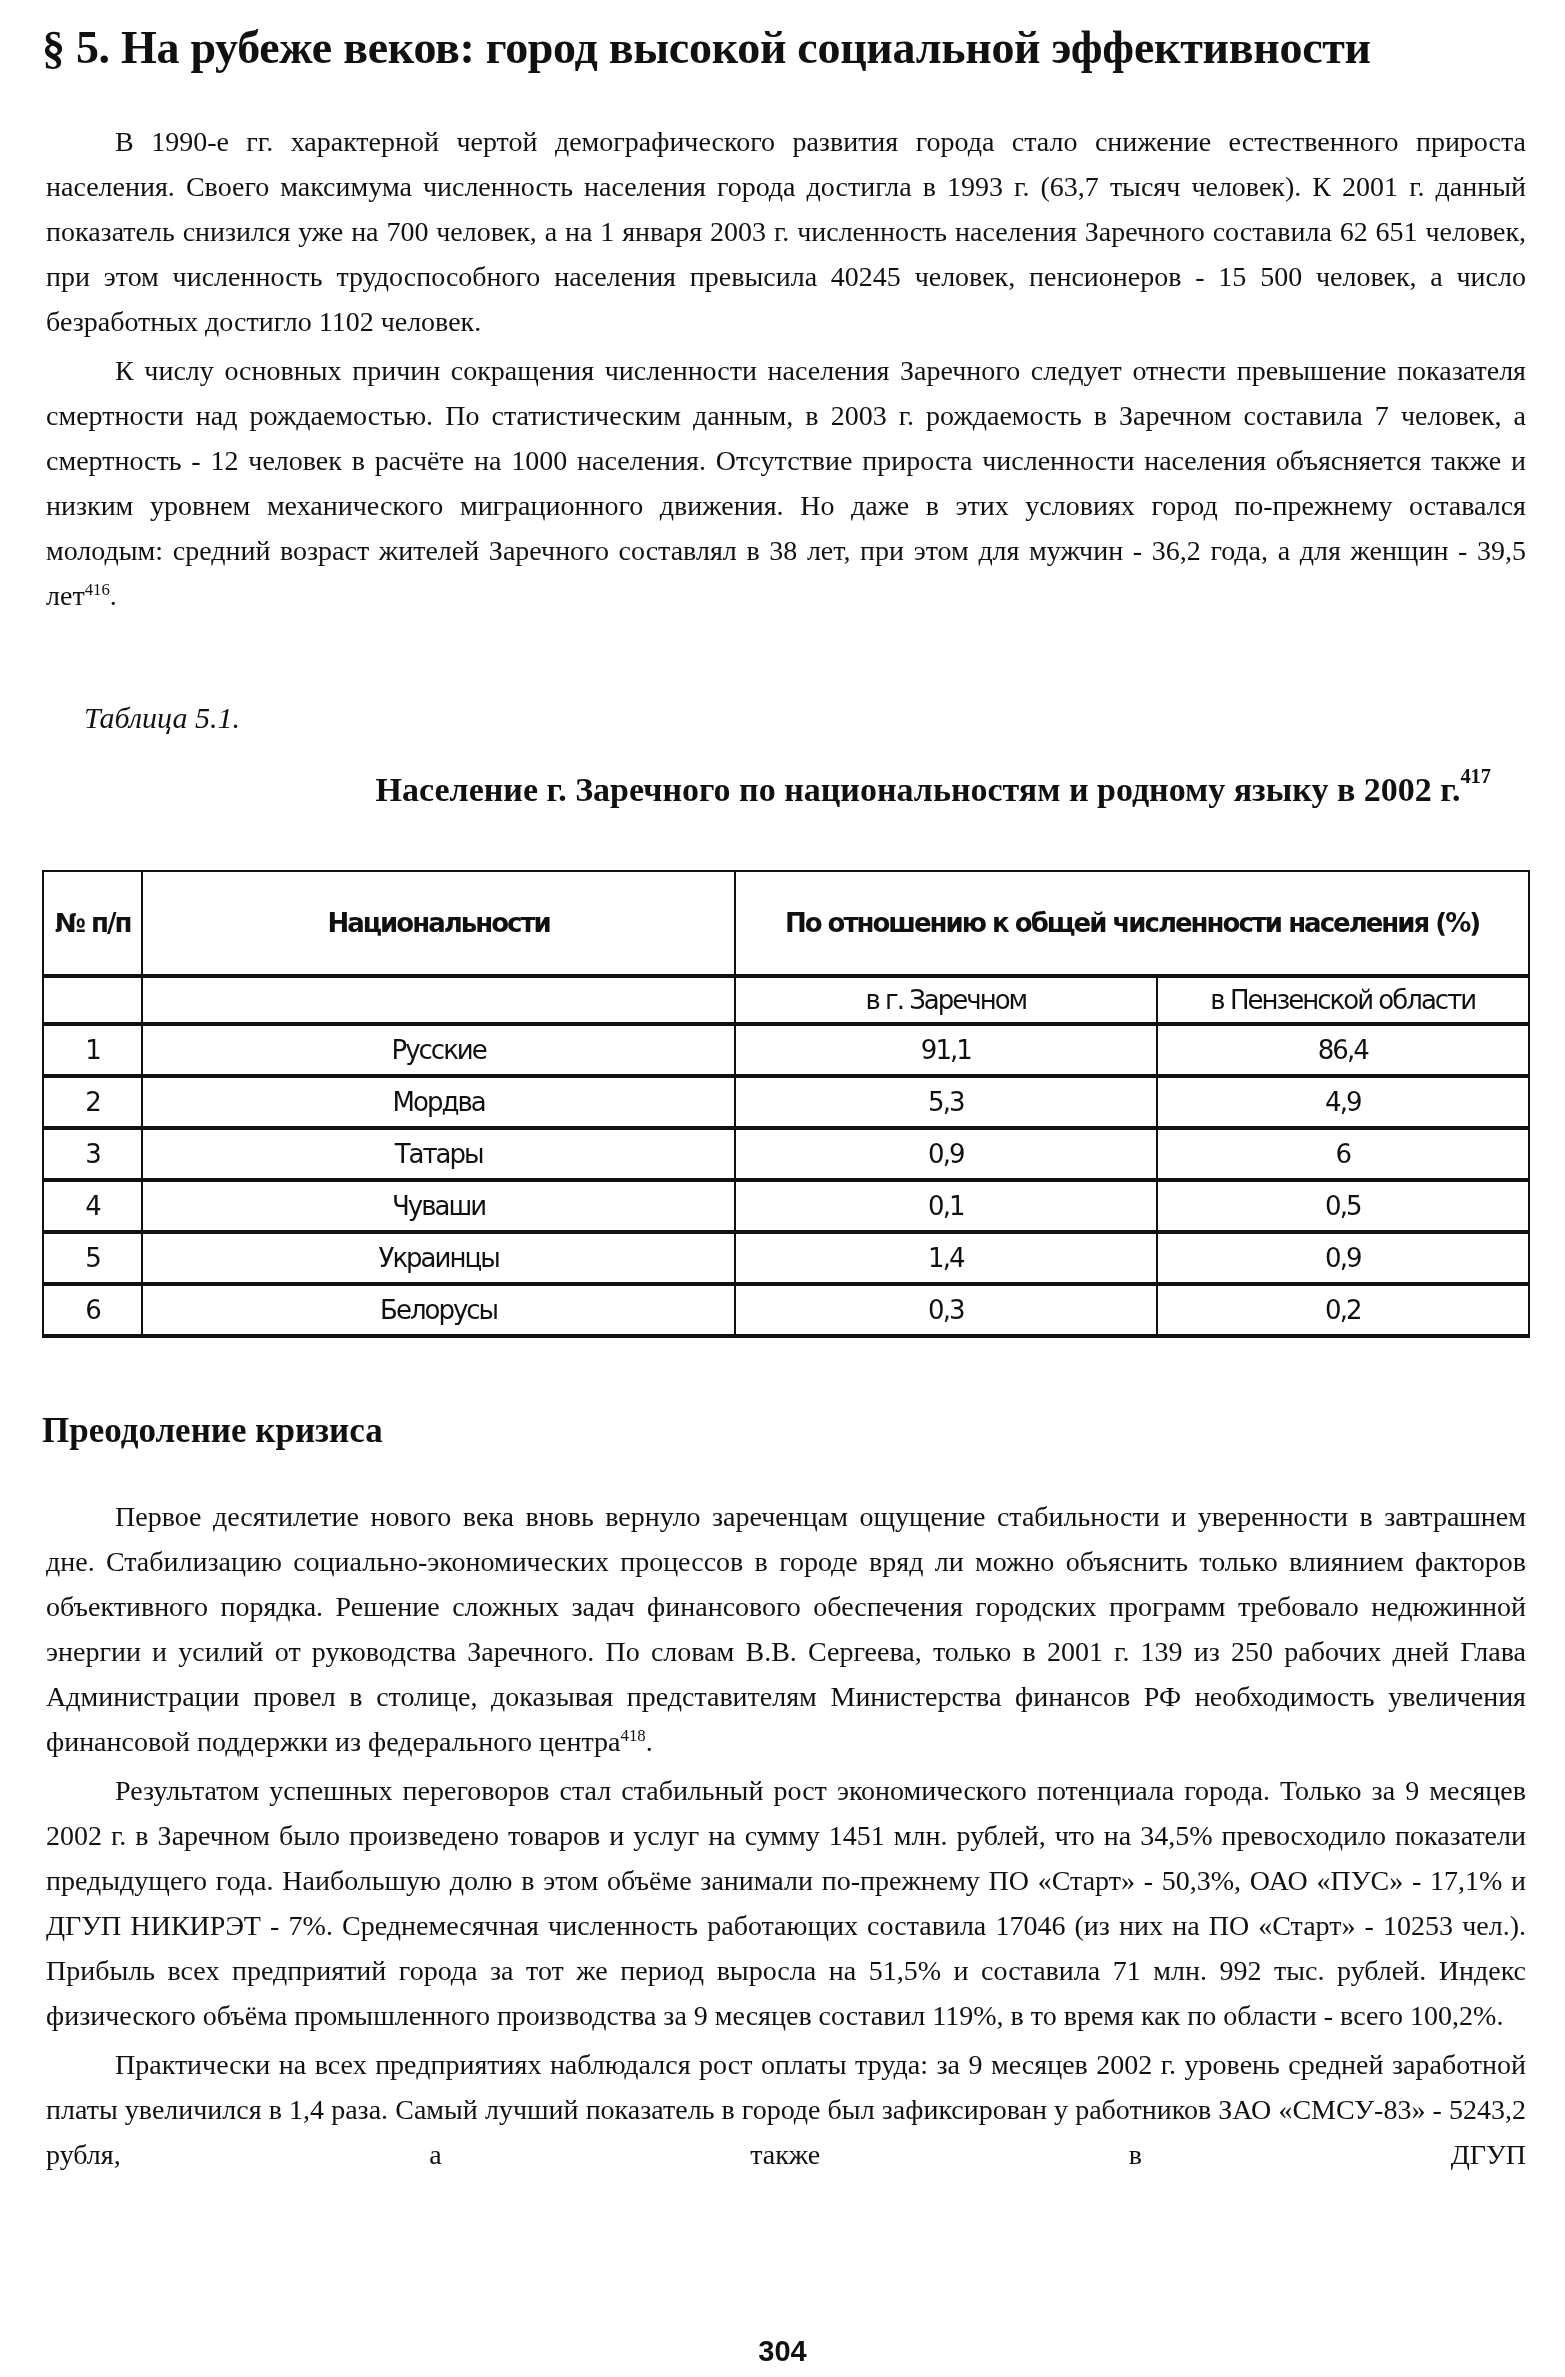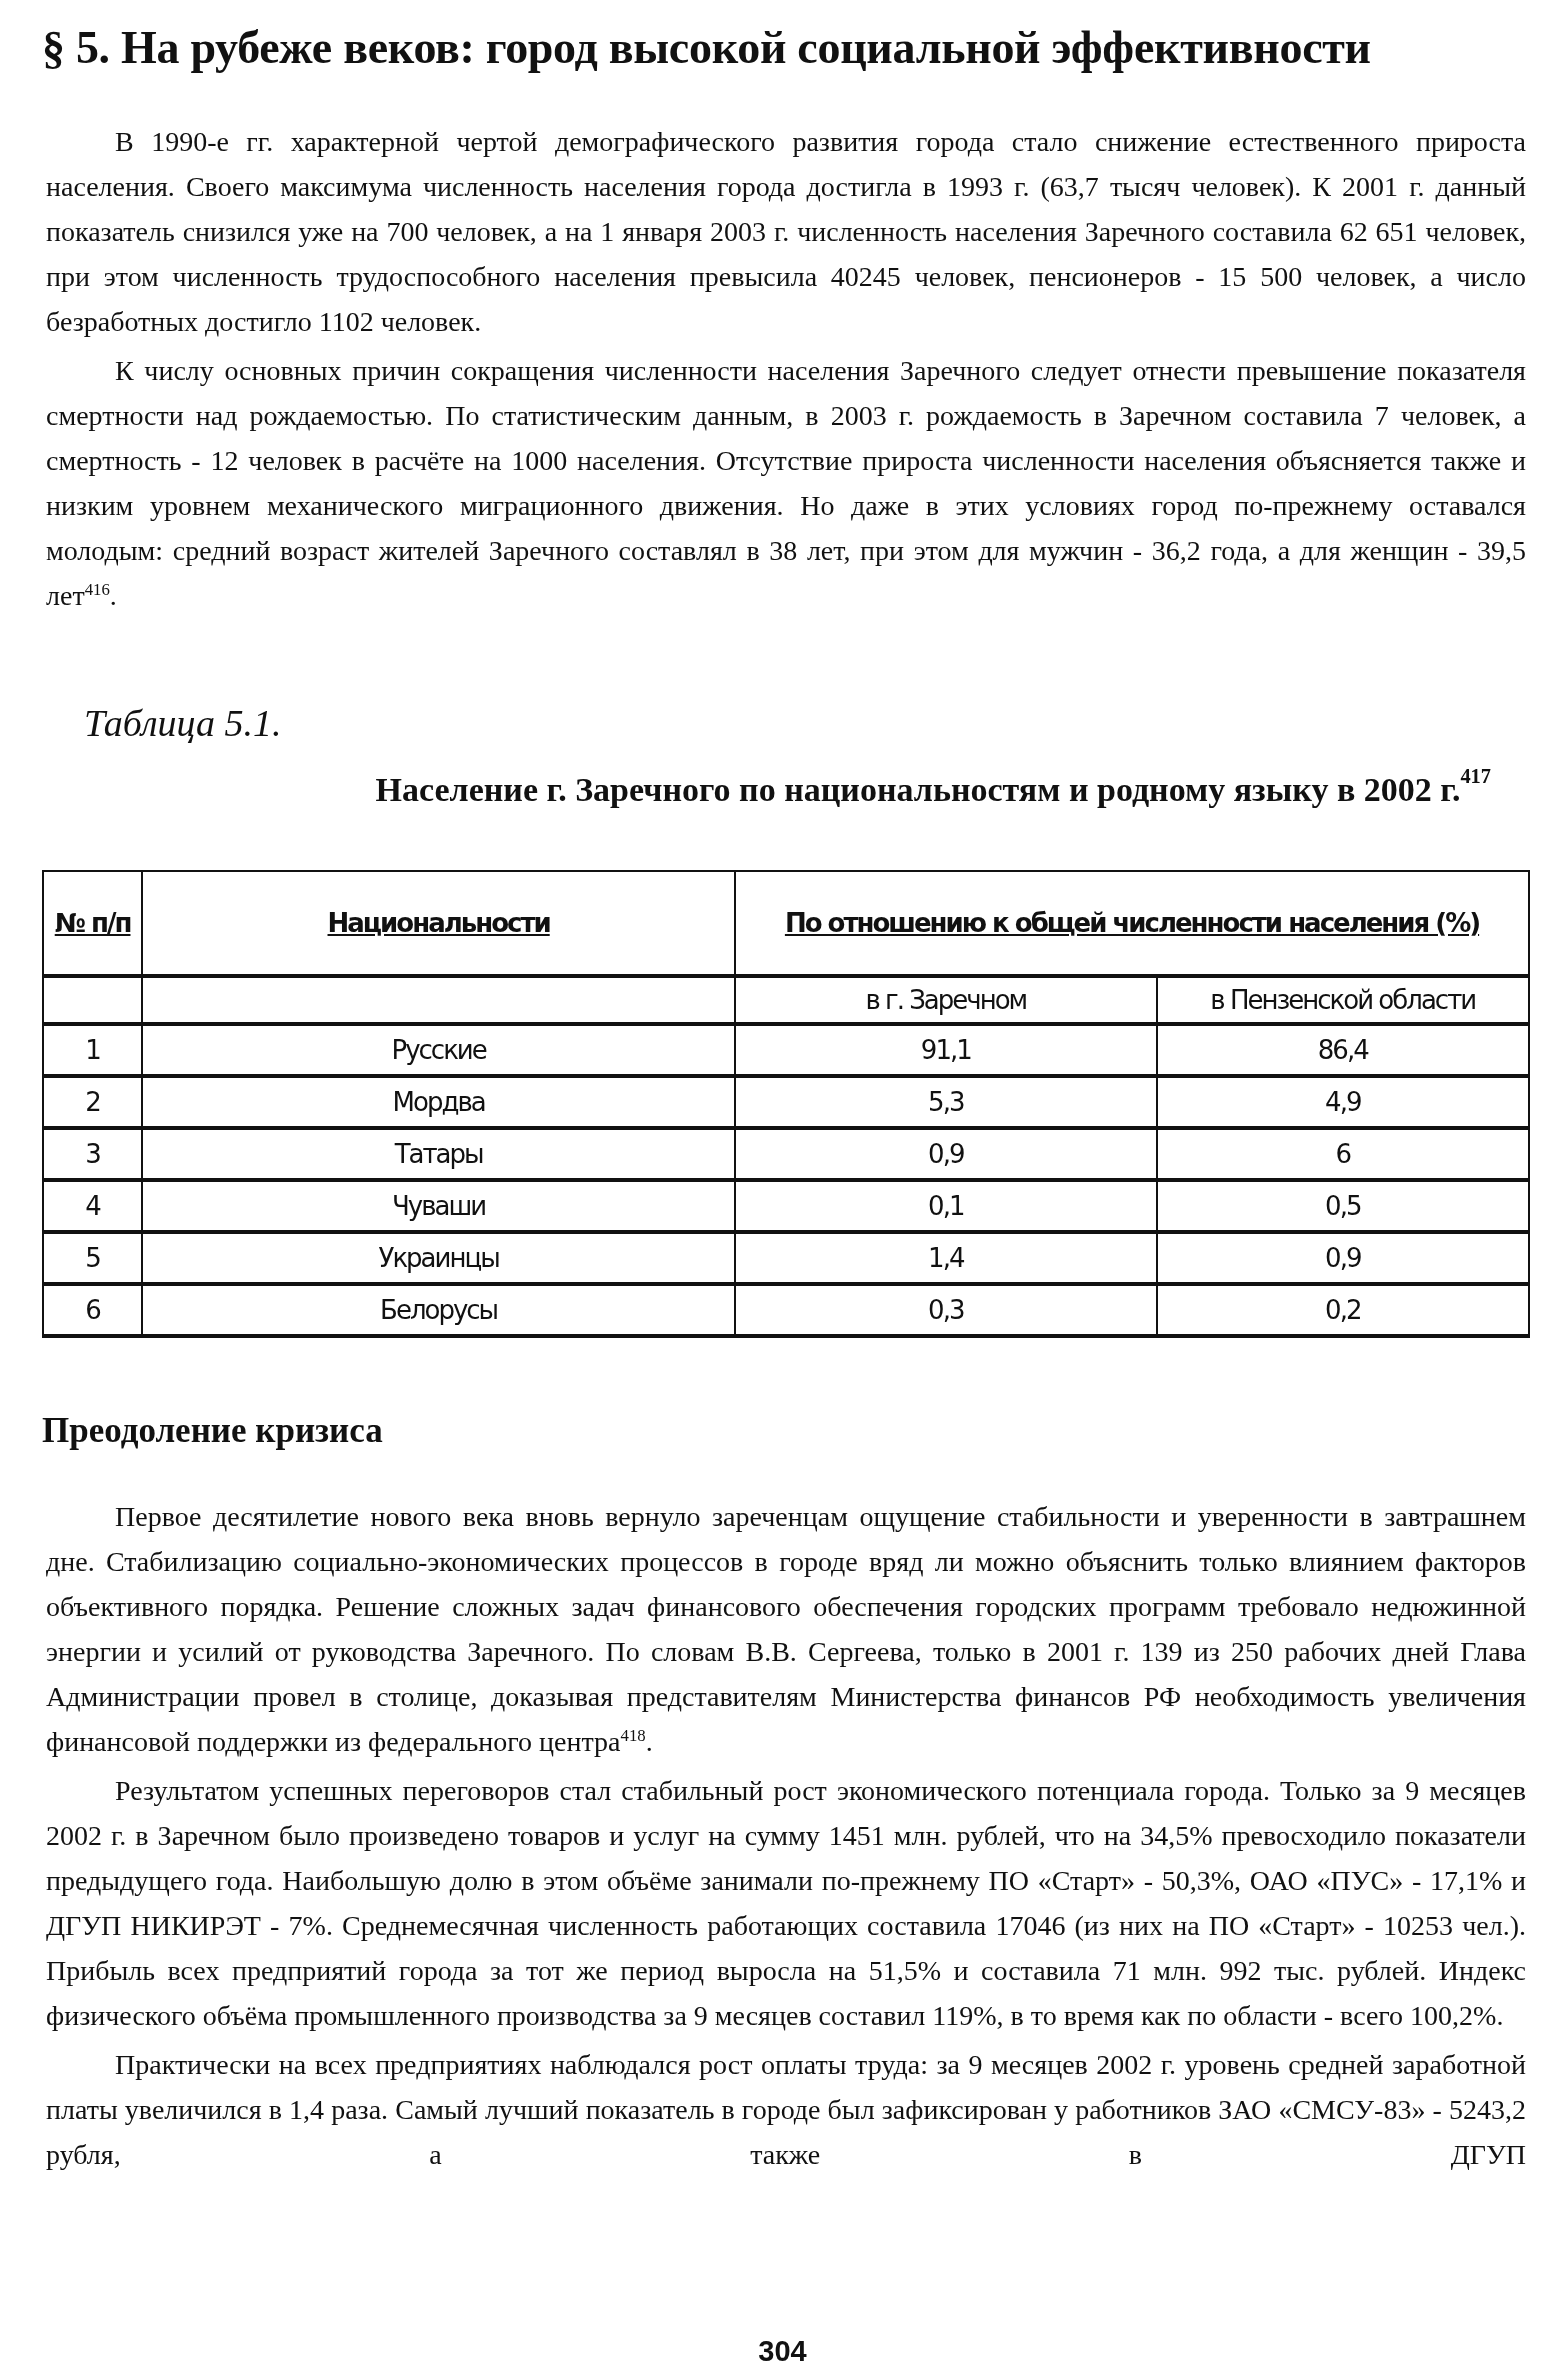--- a/index.html
+++ b/index.html
@@ -2,28 +2,28 @@
 <html style="font-size:10.4px"><head>
 <meta charset="utf-8">
 <style>
   html, body { margin: 0; padding: 0; background: #ffffff; }
   body { width: 1565px; height: 2377px; position: relative; overflow: hidden; color: #111; }
   .page { position: absolute; left: 42px; top: 0; width: 1488px; font-family: "Liberation Serif", "DejaVu Serif", serif; }
   .title { position: absolute; top: 18px; left: 0; width: 1488px; font-weight: bold; font-size: 46px; line-height: 59px; white-space: nowrap; letter-spacing: -0.3px; }
   .p { font-size: 28px; line-height: 45px; text-align: justify; margin: 4px; }
   .p.indent { text-indent: 69px; }
   #block1 { position: absolute; top: 115px; left: 0; width: 1488px; }
-  .caption { position: absolute; top: 701px; left: 42px; font-style: italic; font-size: 38px; text-align: right; }
+  .caption { position: absolute; top: 701px; left: 42px; font-style: italic; font-size: 30px; text-align: right; }
   .table-title { position: absolute; top: 771px; left: 0; width: 1488px; text-align: right; font-weight: bold; font-size: 34px; padding-right: 39px; box-sizing: border-box; }
   sup { font-size: 60%; vertical-align: top; position: relative; top: -6.5px; }
   table.data { position: absolute; left: 0; top: 870px; width: 1488px; border-collapse: collapse; font-family: "DejaVu Sans", "Liberation Sans", sans-serif; font-size: 26px; letter-spacing: -2px; }
   table.data td, table.data th { border: 2px solid #111; text-align: center; padding: 0; font-weight: normal; }
   table.data th.bold { font-weight: bold; }
   table.data tr { border-bottom: 4.6px solid #111; }
-  table.data tr.h1 td, table.data tr.h1 th { height: 102px; text-decoration: underline; }
+  table.data tr.h1 td, table.data tr.h1 th { height: 102px; }
   table.data tr.h2 td, table.data tr.h2 th { height: 44px; }
   table.data tr.row td { height: 48px; }
   .col1 { width: 98px; } .col2 { width: 595px; } .col3 { width: 423px; } .col4 { width: 373px; }
   .subhead { position: absolute; top: 1411px; left: 0; font-weight: bold; font-size: 35px; }
   #block2 { position: absolute; top: 1490px; left: 0; width: 1488px; }
   .pagenum { position: absolute; top: 2335px; left: 0; width: 1565px; text-align: center; font-family: "Liberation Sans", "DejaVu Sans", sans-serif; font-weight: bold; font-size: 29px; }
 </style>
 </head>
 <body>
 

